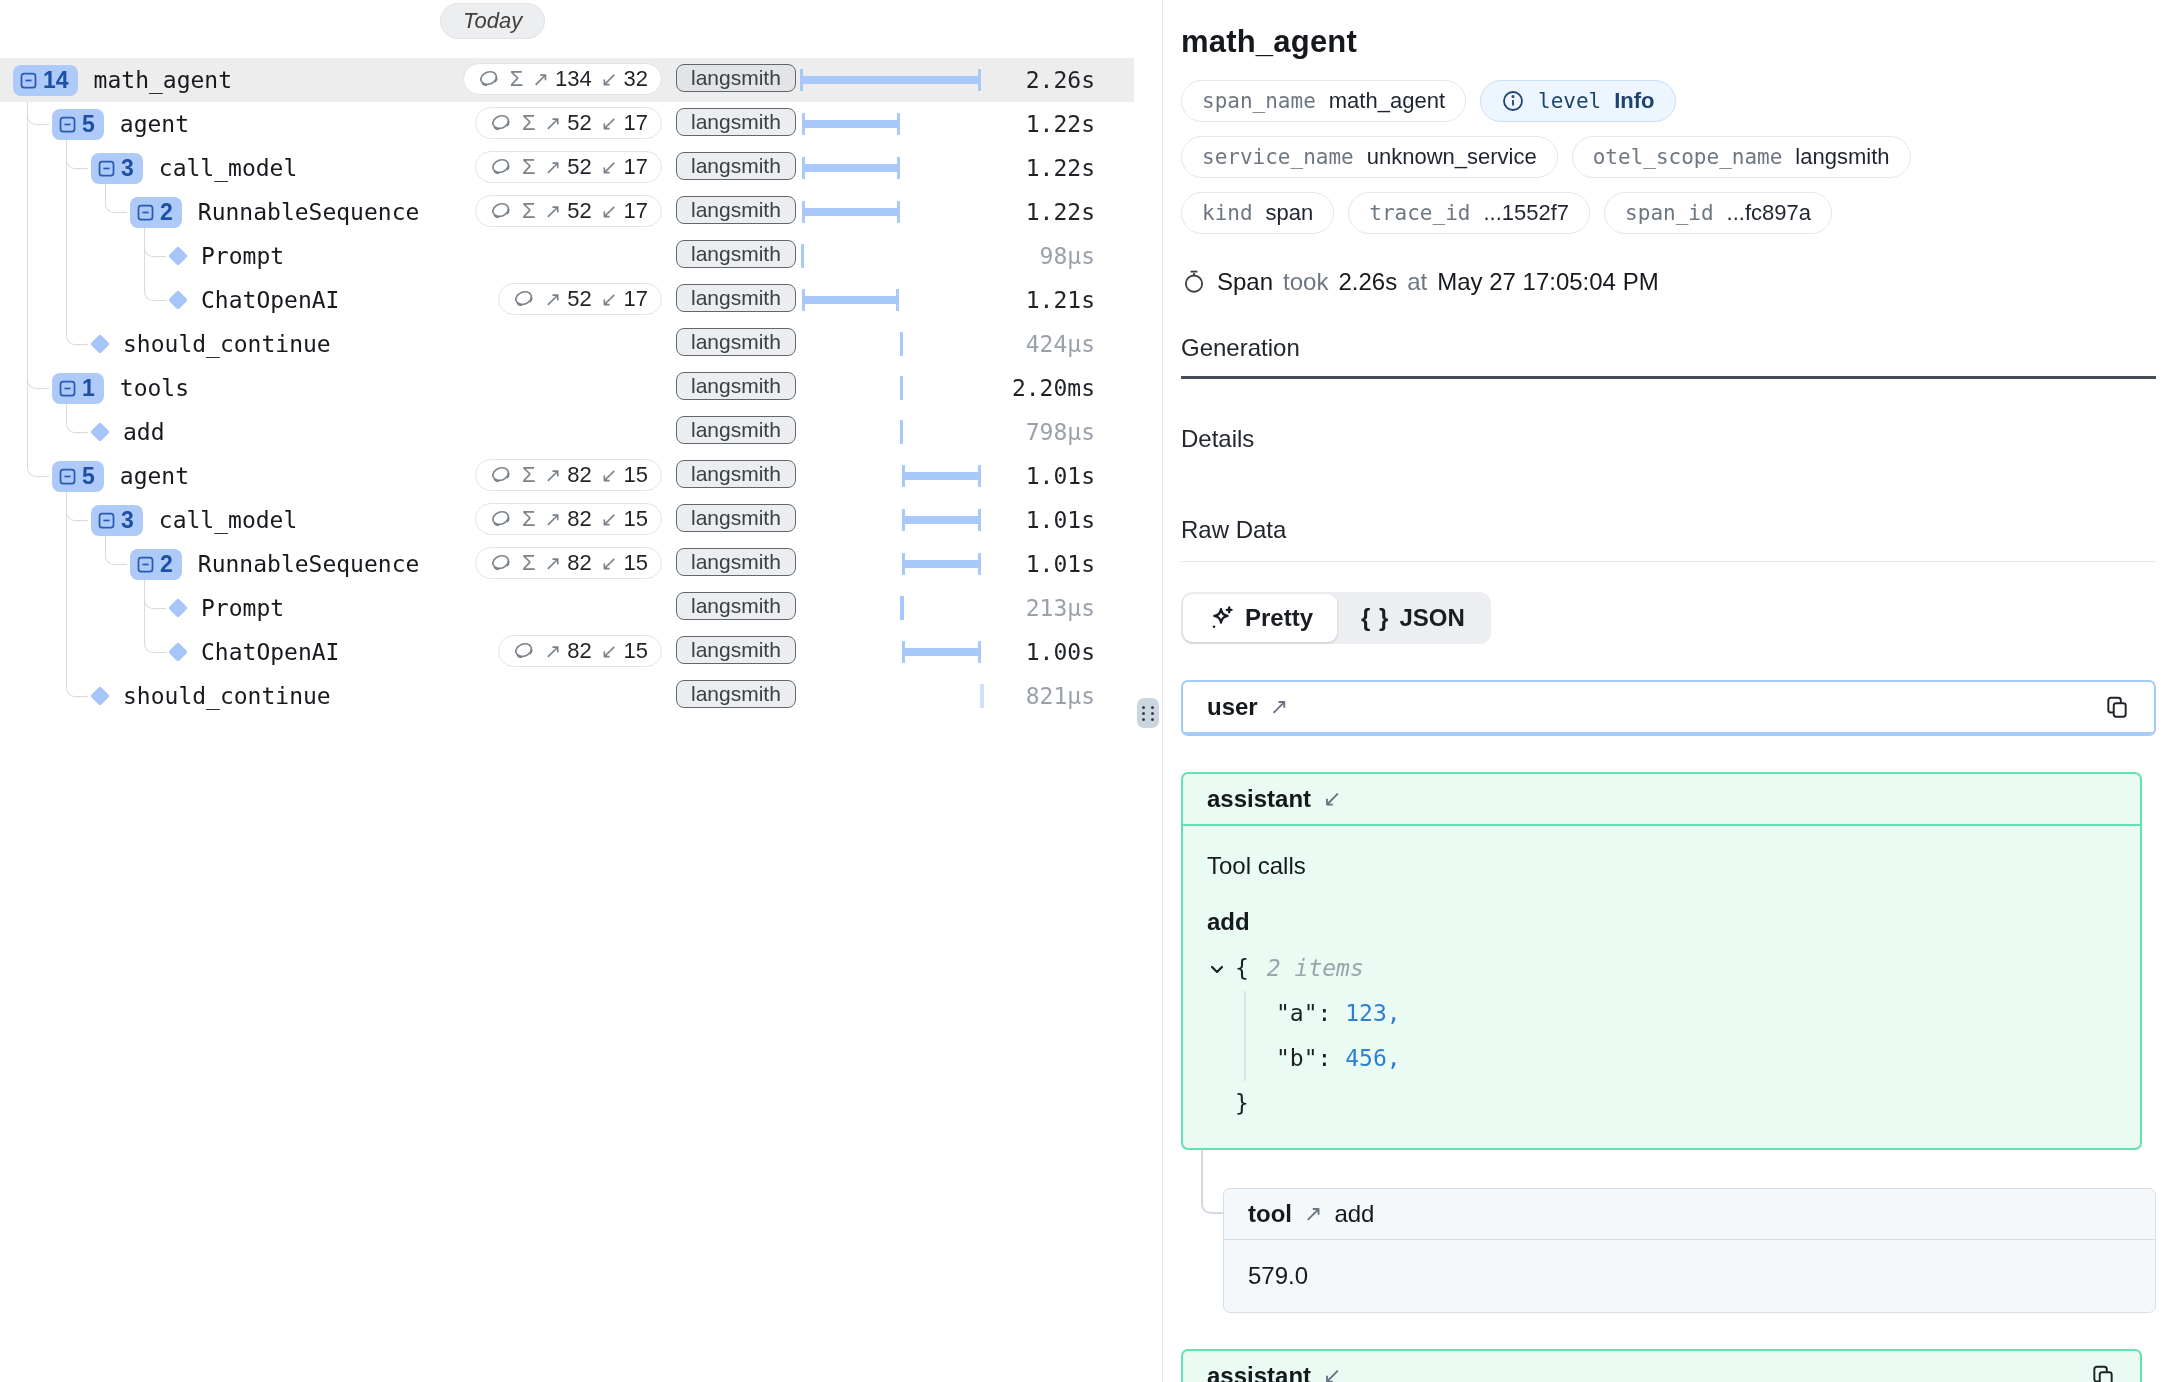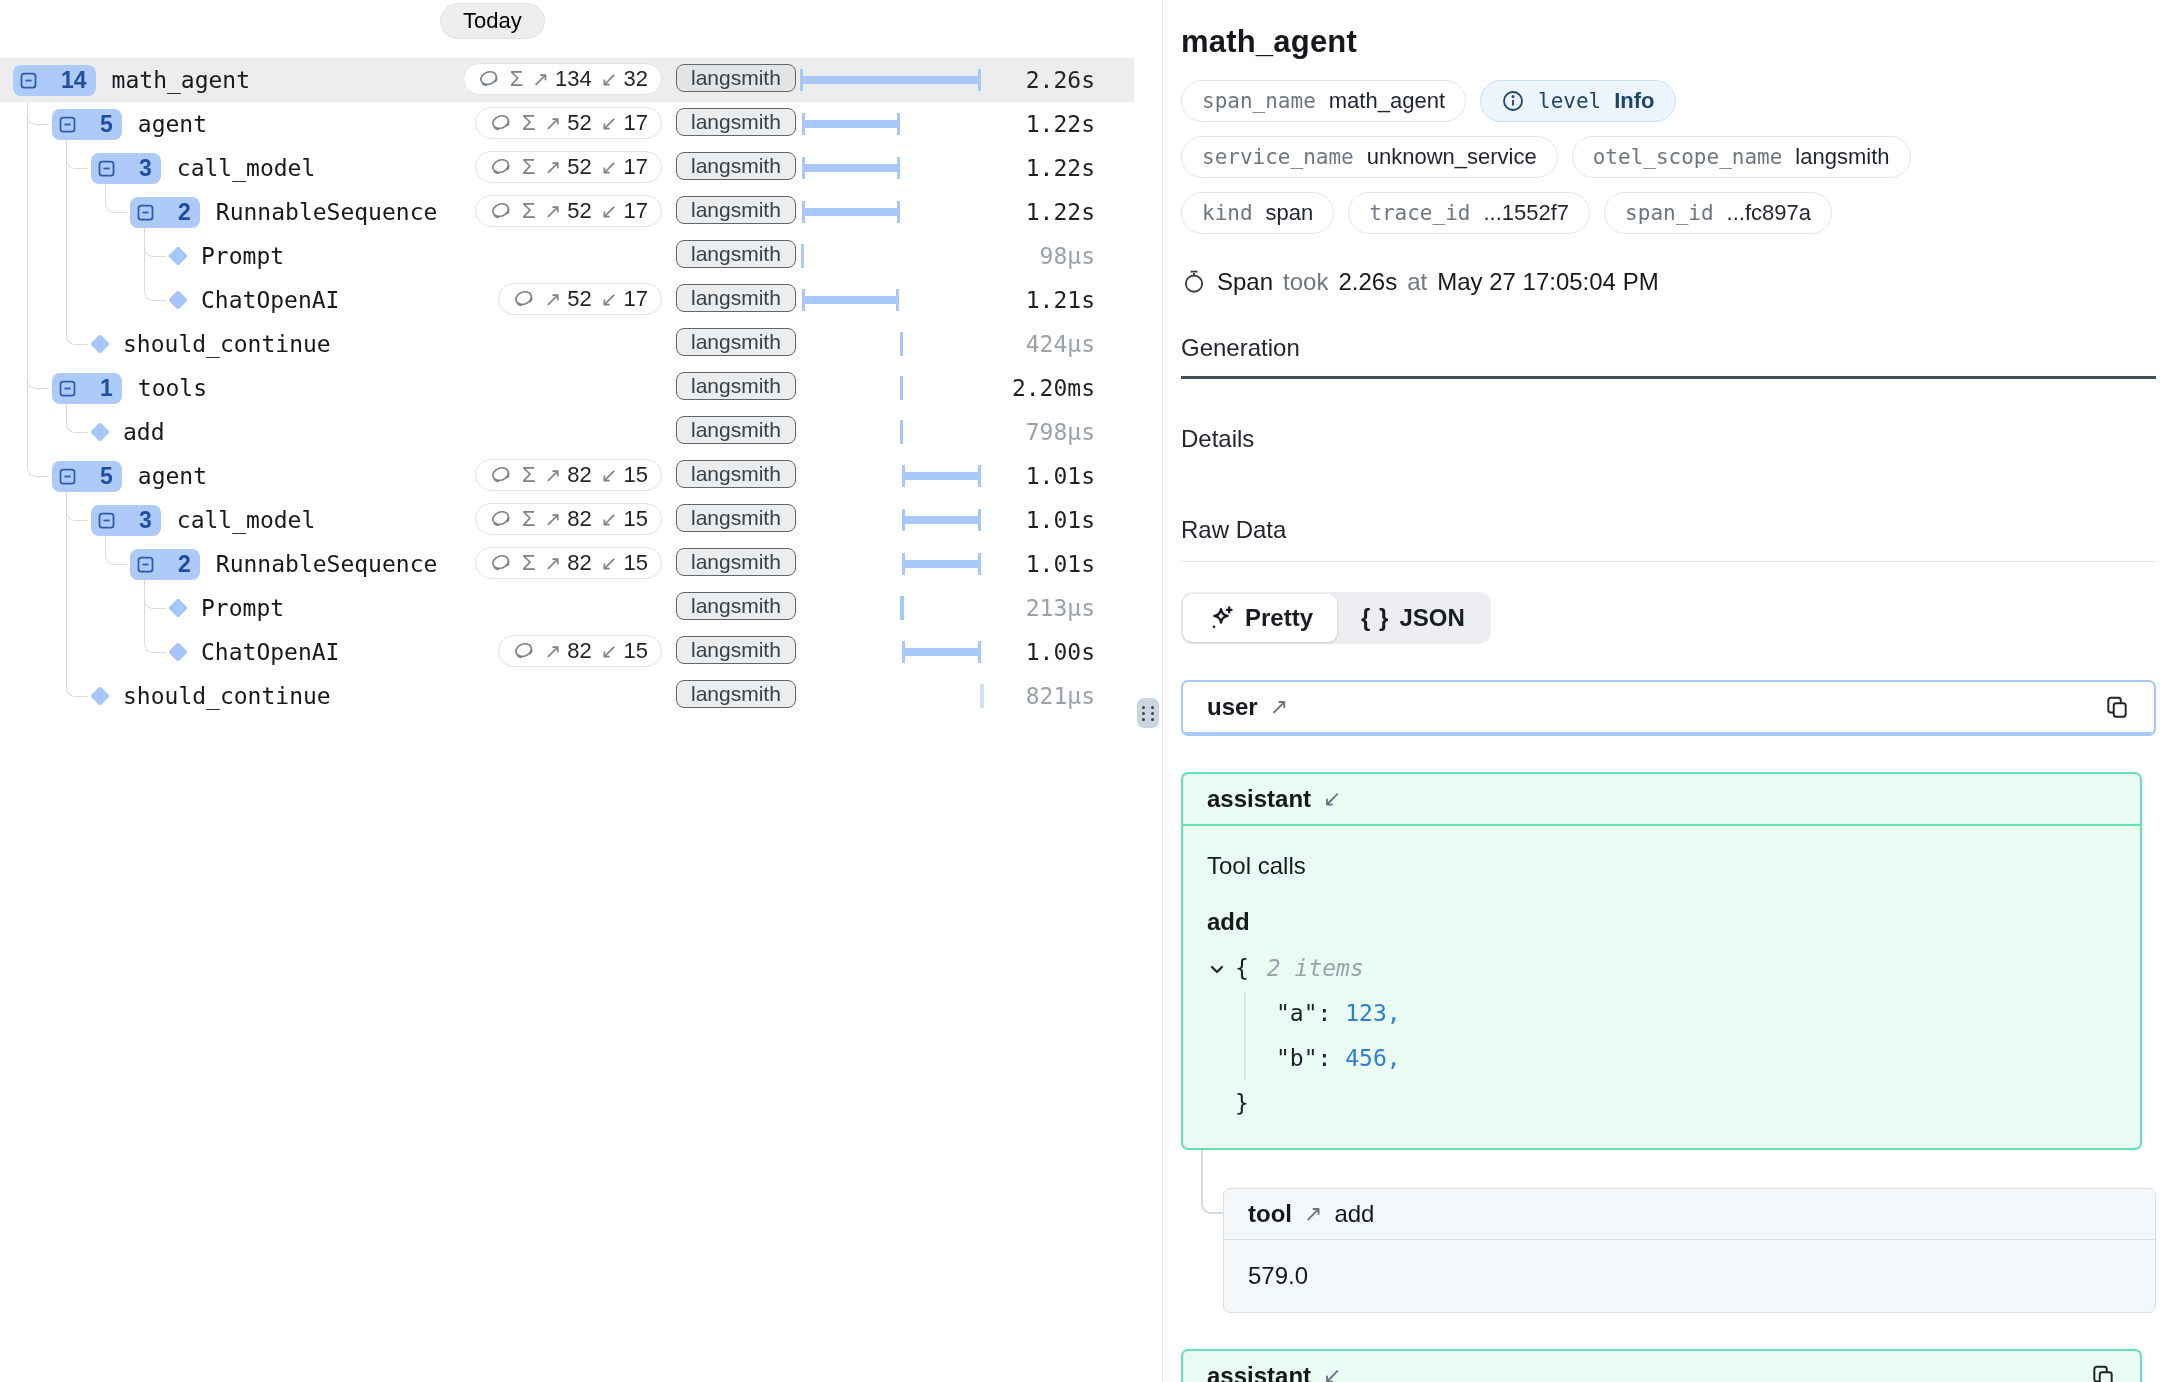--- a/index.html
+++ b/index.html
@@ -1,29 +1,29 @@
 <!DOCTYPE html>
 <html><head>
 <meta charset="utf-8">
 <style>
   html,body{margin:0;padding:0;background:#fff;}
   .app{position:relative;width:2172px;height:1382px;background:#fff;overflow:hidden;
        font-family:"Liberation Sans",sans-serif;color:#1f2328;}
   
   .left-panel{position:absolute;left:0;top:0;width:1134px;height:100%;border-right:1px solid #e5e7ea;background:#fff;}
   .today-pill{position:absolute;left:440px;top:3px;height:34px;padding:0 22px;border-radius:18px;
-              background:#eceef0;border:1px solid #dfe1e5;color:#000000;font-size:22px;
-              display:inline-flex;align-items:center;}
+              background:#eceef0;border:1px solid #dfe1e5;color:#404040;font-size:22px;
+              display:inline-flex;align-items:center;font-style:italic;}
   .tree{position:absolute;left:0;top:58px;right:0;}
   .elbow{position:absolute;border-left:1.5px solid #d8dadd;border-bottom:1.5px solid #d8dadd;
          border-bottom-left-radius:9px;z-index:0;}
   .trow{position:relative;height:44px;z-index:1;}
   .trow.sel{background:#ededee;}
   .tind{position:absolute;left:0;top:0;height:44px;display:flex;align-items:center;}
-  .count-badge{display:inline-flex;align-items:center;gap:22px;background:#aecaf9;color:#1d4fa3;
+  .count-badge{display:inline-flex;align-items:center;gap:4px;background:#aecaf9;color:#1d4fa3;
                border-radius:8px;padding:2px 9px 2px 5px;font-size:23px;font-weight:600;}
   .count-badge svg{display:block;}
   .leaf-diamond{width:14px;height:14px;background:#a6c5f8;border-radius:2px;transform:rotate(45deg);
                 margin-left:2px;flex:none;}
   .tname{margin-left:16px;font-family:"DejaVu Sans Mono",monospace;font-size:23px;color:#16191d;white-space:nowrap;}
   .token-pill{position:absolute;right:472px;top:5px;display:inline-flex;align-items:center;gap:9px;
               background:#fff;border:1.5px solid #e1e3e6;border-radius:17px;padding:2px 13px;
               font-size:22px;color:#1f2328;font-weight:500;}
   .token-pill .gly{color:#7a828a;font-weight:400;}
   .token-pill .arr{color:#7a828a;font-size:20px;font-weight:400;margin-right:-3px;}

